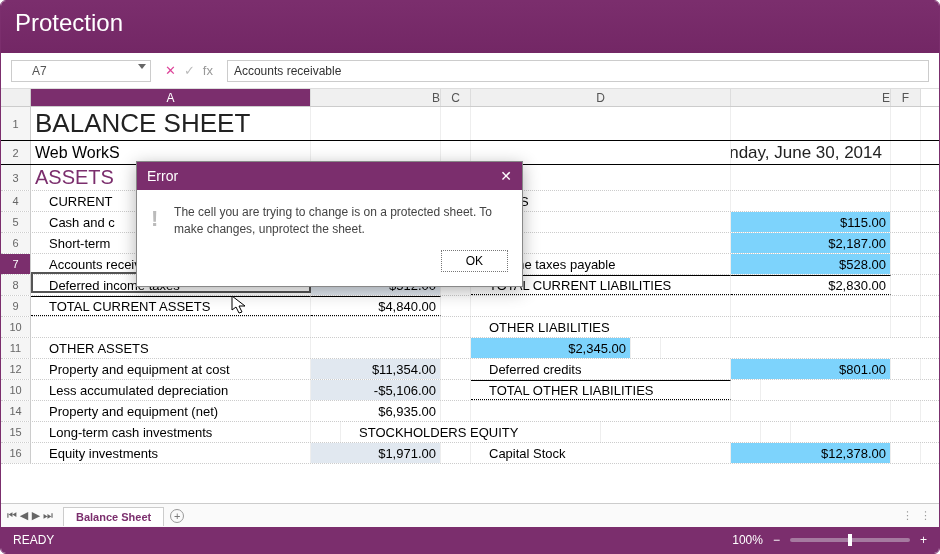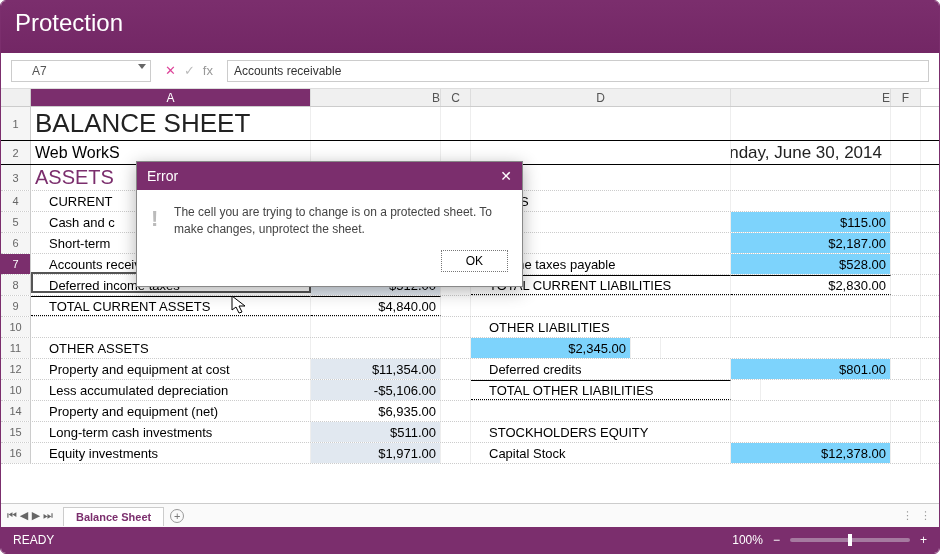--- a/index.html
+++ b/index.html
@@ -213,21 +213,20 @@
         <div class="c cA item">Property and equipment (net)</div>
         <div class="c cB">$6,935.00</div>
           <div class="c cC"></div>
         <div class="c cD"></div>
         <div class="c cE"></div>
           <div class="c cF"></div>
       </div>
       <div class="row">
           <div class="rh">15</div>
         <div class="c cA item">Long-term cash investments</div>
-        <div class="c cB hlB">$511.00</div>
           <div class="c cC"></div>
         <div class="c cD sub">STOCKHOLDERS EQUITY</div>
         <div class="c cE"></div>
           <div class="c cF"></div>
       </div>
       <div class="row">
           <div class="rh">16</div>
         <div class="c cA item">Equity investments</div>
         <div class="c cB hlB">$1,971.00</div>
           <div class="c cC"></div>

